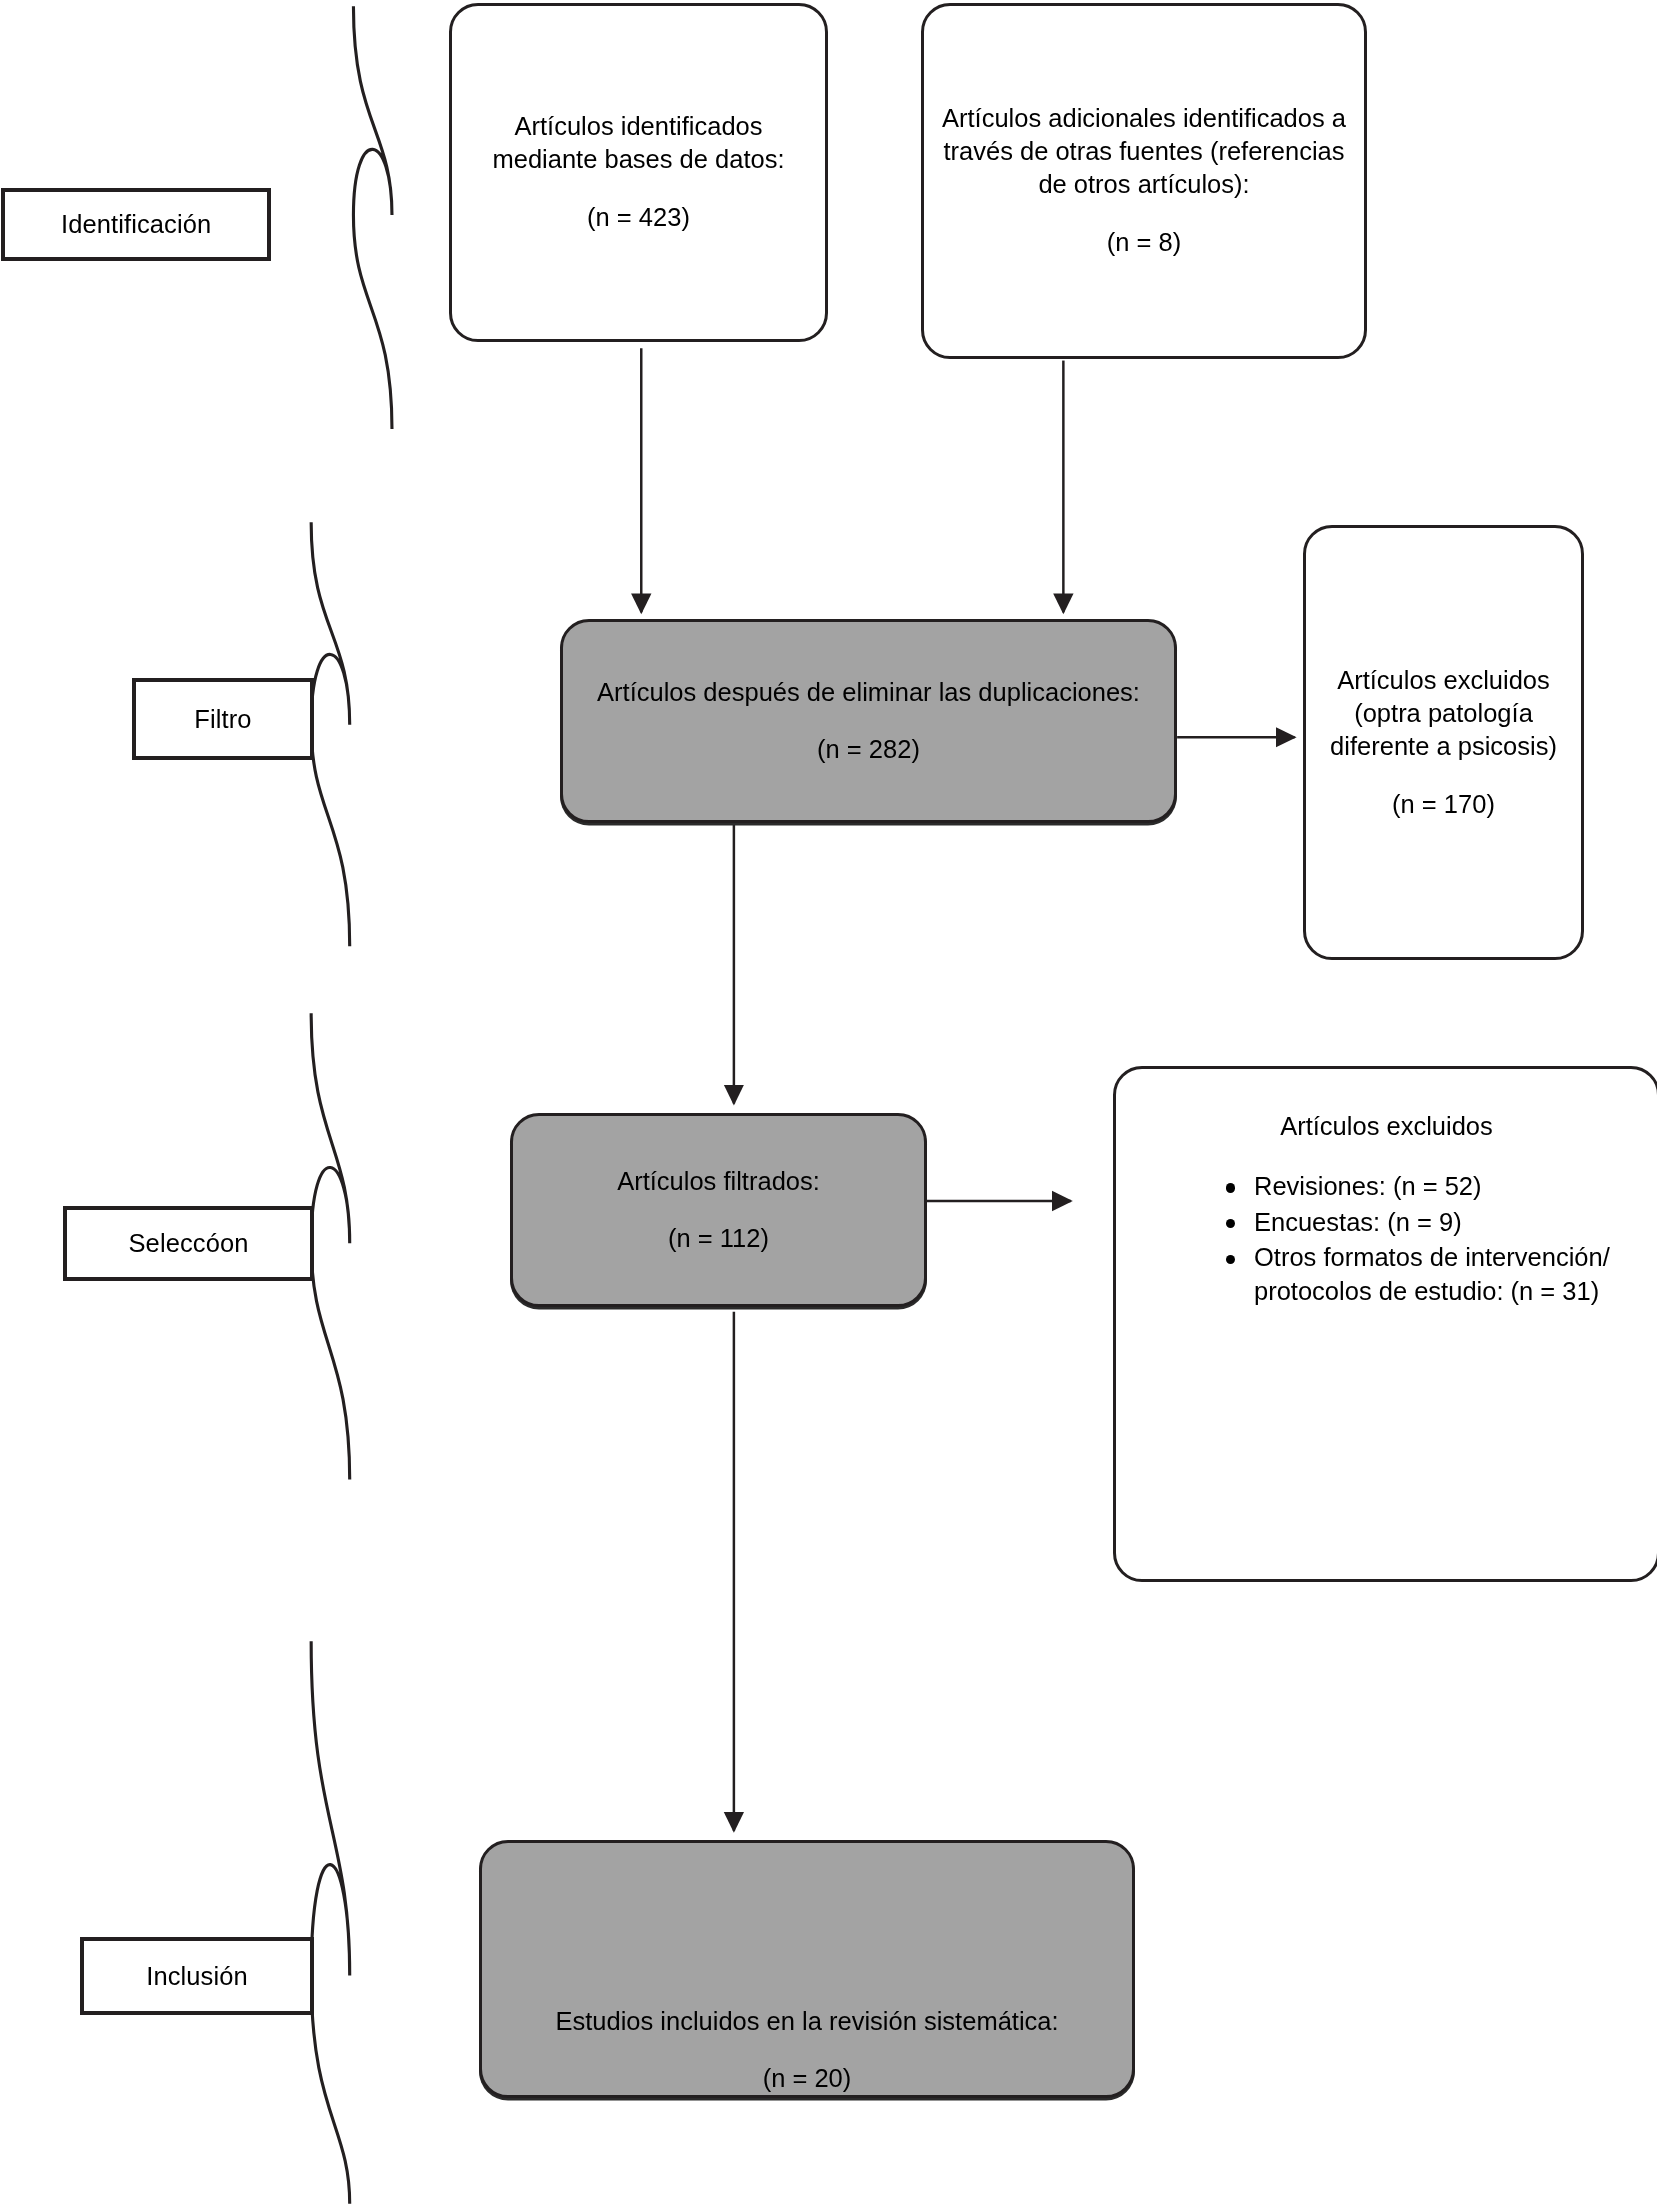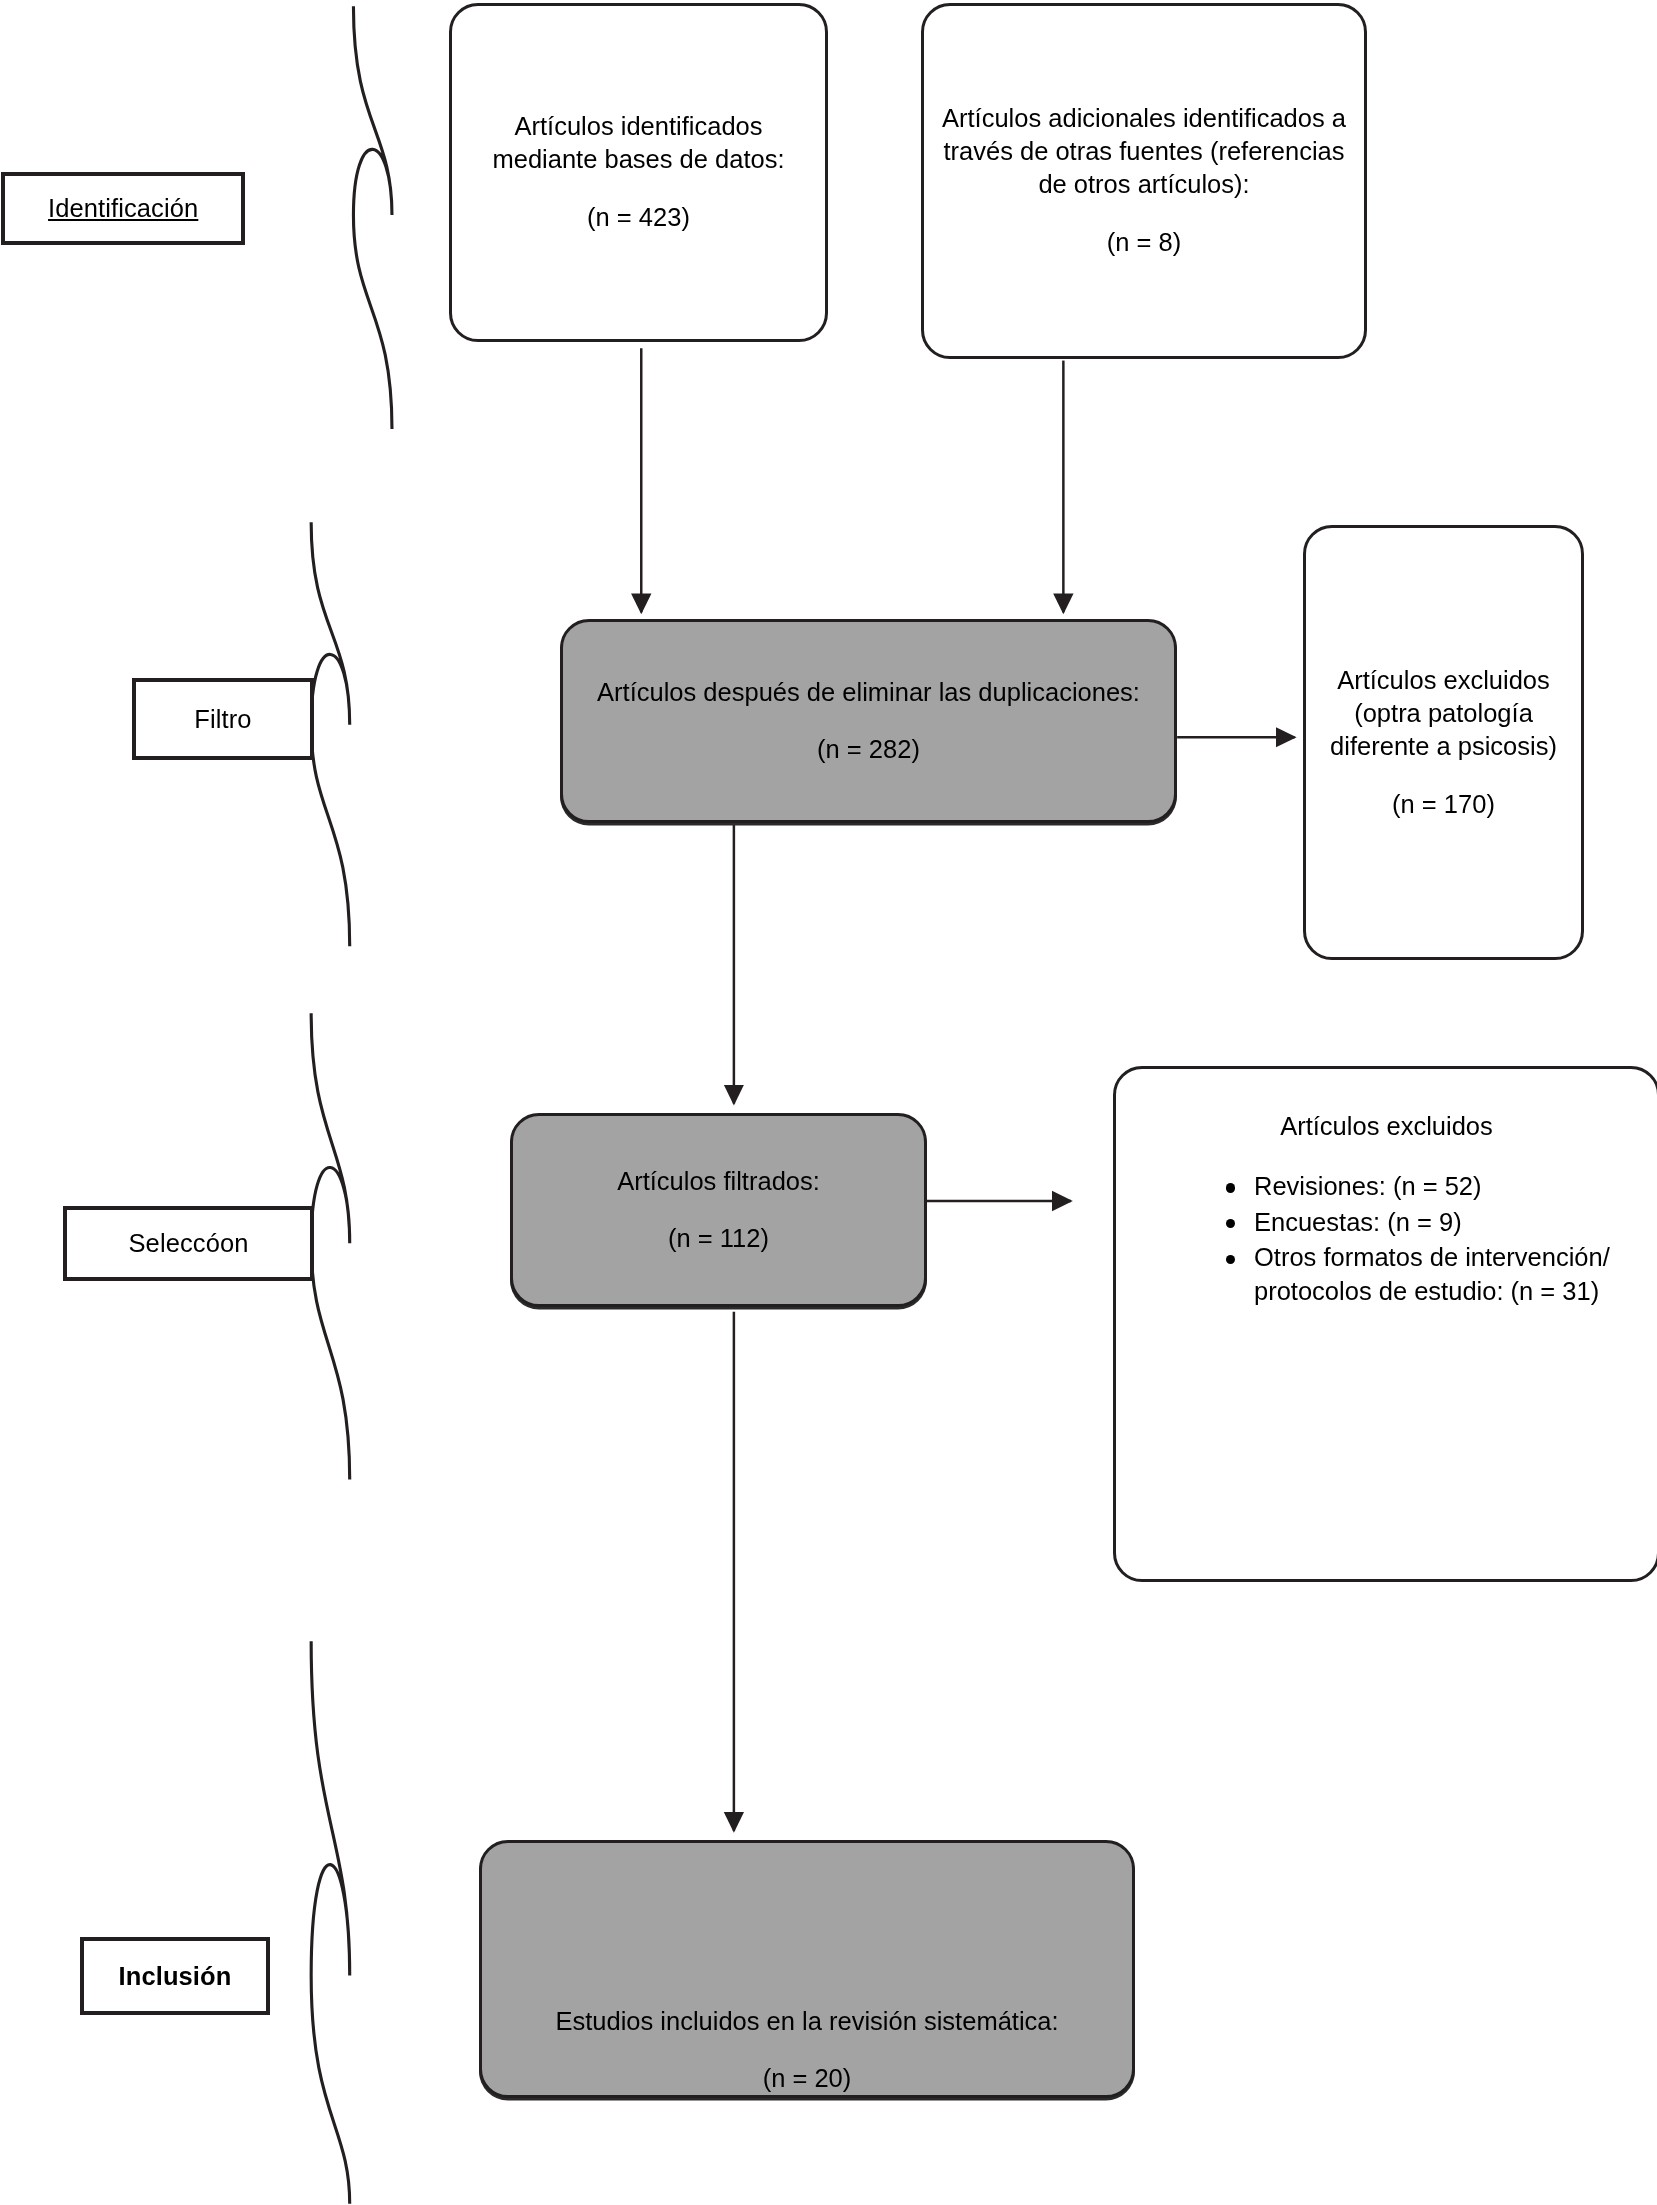--- a/index.html
+++ b/index.html
@@ -150,33 +150,33 @@
       <line x1="1180" y1="1325" x2="1180" y2="1775" marker-end="url(#ah)"></line>
       <line x1="1180" y1="2110" x2="1180" y2="2945" marker-end="url(#ah)"></line>
     </g>
 
     <g stroke="#231f20" stroke-width="4" fill="none">
       <line x1="1893" y1="1186" x2="2082" y2="1186" marker-end="url(#ah)"></line>
       <line x1="1485" y1="1932" x2="1722" y2="1932" marker-end="url(#ah)"></line>
     </g>
   </svg>
 
-  <div class="stage-label" style="left:1.2px; top:172px; width:244px; height:73px;text-decoration:underline;">
+  <div class="stage-label" style="left:1.2px; top:188px; width:270px; height:73px;">
     <span class="inner">Identificación</span>
   </div>
 
   <div class="stage-label" style="left:132px; top:678px; width:182px; height:82px;">
     <span class="inner">Filtro</span>
   </div>
 
   <div class="stage-label" style="left:63px; top:1206px; width:251px; height:75px;">
     <span class="inner">Seleccóon</span>
   </div>
 
-  <div class="stage-label" style="left:80px; top:1937px; width:190px; height:78px;font-weight:bold;">
+  <div class="stage-label" style="left:80px; top:1937px; width:234px; height:78px;">
     <span class="inner">Inclusión</span>
   </div>
 
   <div class="node" style="left:449px; top:2.5px; width:379px; height:339px;">
     <div class="body">
       <span>Artículos identificados mediante bases de datos:</span>
       <span class="spacer"></span>
       <span class="count">(n = 423)</span>
     </div>
   </div>

